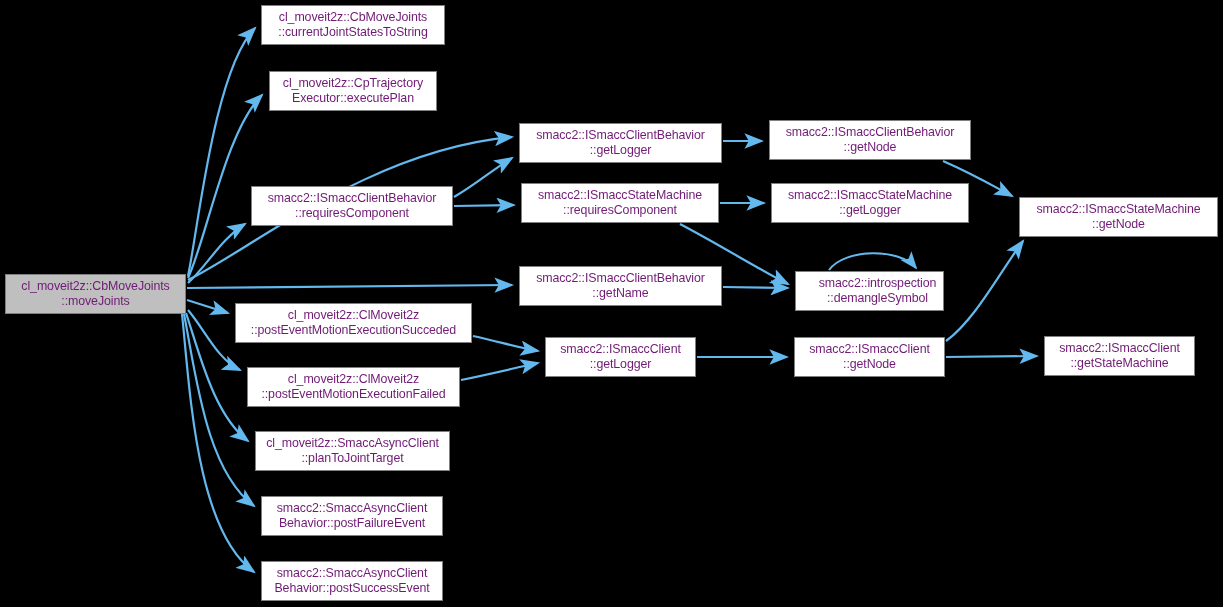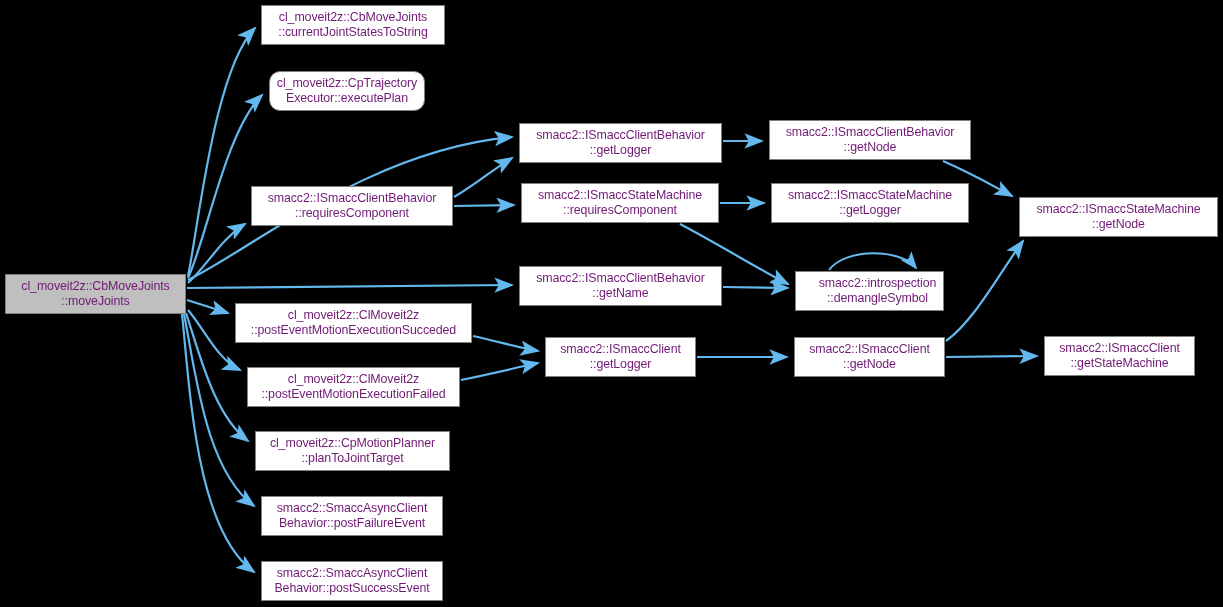--- a/index.html
+++ b/index.html
@@ -83,29 +83,29 @@
         <path d="M 943,161 C 975,175 995,187 1012,196" fill="none" stroke="#63b8ee" stroke-width="2.2" marker-end="url(#arrowhead)"></path>
         <path d="M 946,341 C 975,320 1000,272 1023,241" fill="none" stroke="#63b8ee" stroke-width="2.2" marker-end="url(#arrowhead)"></path>
         <path d="M 946,357 L 1037,356" fill="none" stroke="#63b8ee" stroke-width="2.2" marker-end="url(#arrowhead)"></path>
       </g>
   </svg>
   <div id="nodes-group">
       <div class="node highlight" style="left: 5px; top: 274px; width: 181px; height: 40px;"><span class="node-label">cl_moveit2z::CbMoveJoints
 ::moveJoints</span></div>
       <div class="node" style="left: 261px; top: 5px; width: 184px; height: 40px;"><span class="node-label">cl_moveit2z::CbMoveJoints
 ::currentJointStatesToString</span></div>
-      <div class="node" style="left: 269px; top: 71px; width: 156px; height: 40px; border-radius: 11px;"><span class="node-label">cl_moveit2z::CpTrajectory
+      <div class="node" style="left: 269px; top: 71px; width: 168px; height: 40px;"><span class="node-label">cl_moveit2z::CpTrajectory
 Executor::executePlan</span></div>
       <div class="node" style="left: 251px; top: 186px; width: 202px; height: 40px;"><span class="node-label">smacc2::ISmaccClientBehavior
 ::requiresComponent</span></div>
       <div class="node" style="left: 235px; top: 303px; width: 237px; height: 40px;"><span class="node-label">cl_moveit2z::ClMoveit2z
 ::postEventMotionExecutionSucceded</span></div>
       <div class="node" style="left: 247px; top: 367px; width: 213px; height: 40px;"><span class="node-label">cl_moveit2z::ClMoveit2z
 ::postEventMotionExecutionFailed</span></div>
-      <div class="node" style="left: 255px; top: 431px; width: 195px; height: 40px;"><span class="node-label">cl_moveit2z::CpMotionPlanner
+      <div class="node" style="left: 255px; top: 431px; width: 195px; height: 40px;"><span class="node-label">cl_moveit2z::SmaccAsyncClient
 ::planToJointTarget</span></div>
       <div class="node" style="left: 261px; top: 496px; width: 182px; height: 40px;"><span class="node-label">smacc2::SmaccAsyncClient
 Behavior::postFailureEvent</span></div>
       <div class="node" style="left: 261px; top: 561px; width: 182px; height: 40px;"><span class="node-label">smacc2::SmaccAsyncClient
 Behavior::postSuccessEvent</span></div>
       <div class="node" style="left: 519px; top: 123px; width: 203px; height: 40px;"><span class="node-label">smacc2::ISmaccClientBehavior
 ::getLogger</span></div>
       <div class="node" style="left: 521px; top: 183px; width: 198px; height: 40px;"><span class="node-label">smacc2::ISmaccStateMachine
 ::requiresComponent</span></div>
       <div class="node" style="left: 519px; top: 266px; width: 203px; height: 40px;"><span class="node-label">smacc2::ISmaccClientBehavior

